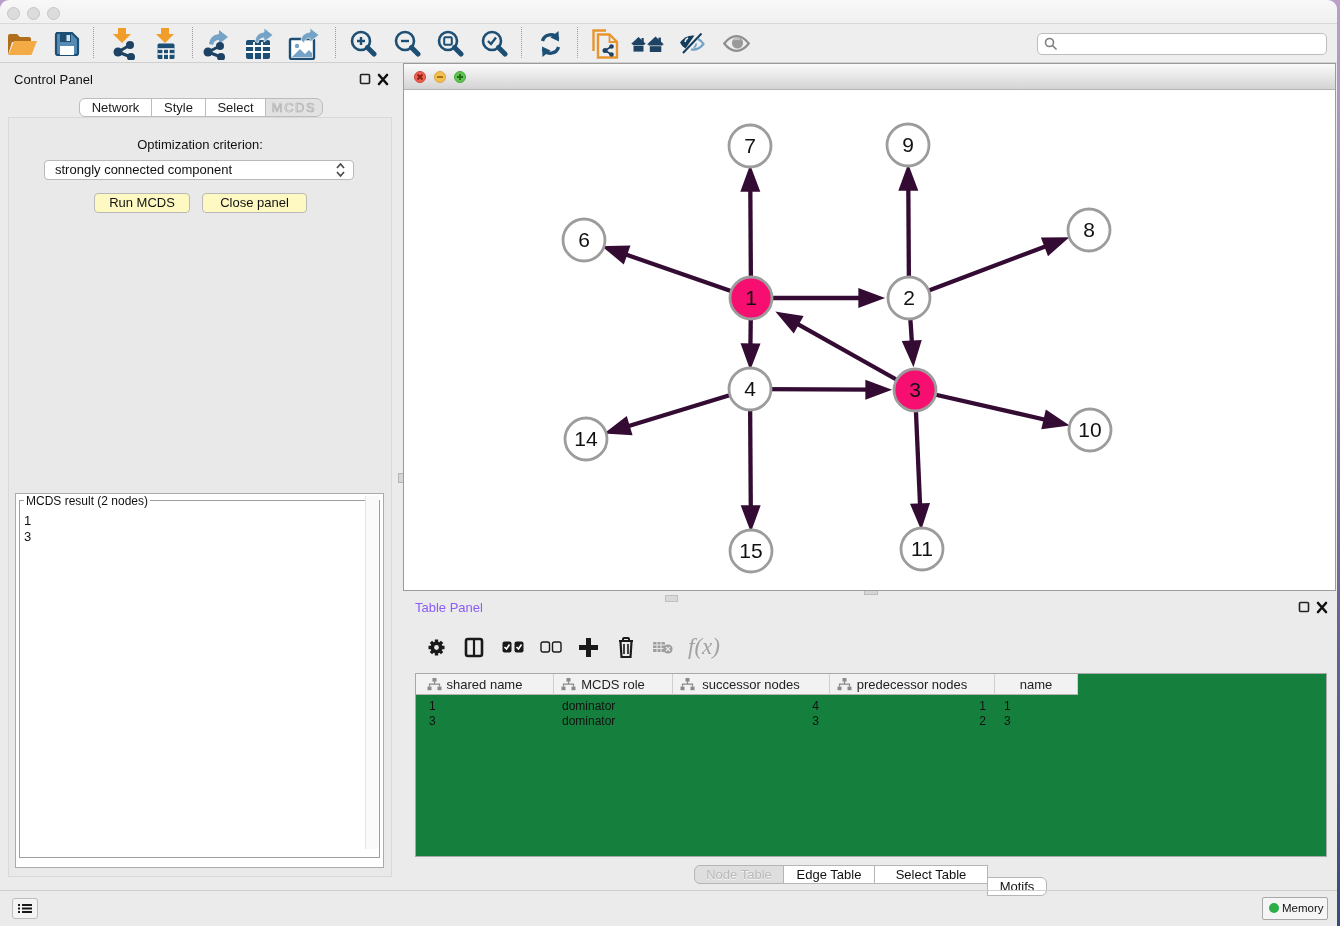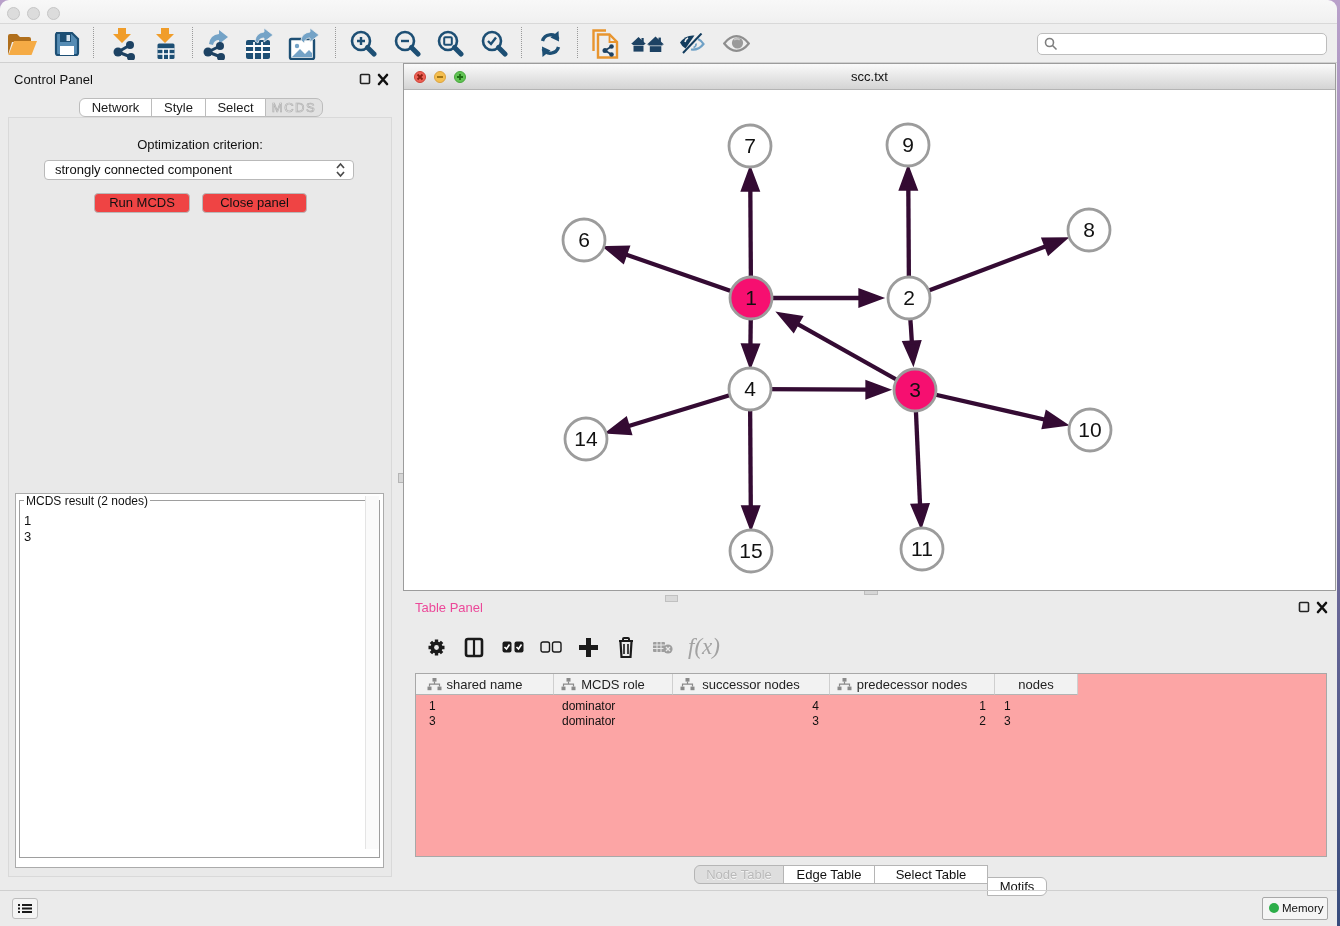--- a/index.html
+++ b/index.html
@@ -26,43 +26,43 @@
 .cptab{position:absolute;top:0;height:19px;box-sizing:border-box;
  background:#fff;border:1px solid #bcbcbc;font-size:13px;color:#1a1a1a;
  text-align:center;line-height:18px;}
 #cp-body{position:absolute;left:8px;top:117px;width:384px;height:760px;
  background:#e9e9e9;border:1px solid #d9d9d9;box-sizing:border-box;}
 #optlabel{position:absolute;left:0;top:137px;width:400px;text-align:center;
  font-size:13px;color:#111;}
 #dropdown{position:absolute;left:44px;top:160px;width:310px;height:20px;
  background:#fff;border:1px solid #b9b9b9;border-radius:4px;box-sizing:border-box;
  font-size:13px;color:#111;line-height:18px;padding-left:10px;}
-.btn{position:absolute;height:20px;background:#ef4444;border:1px solid #b9b9b9;
+.btn{position:absolute;height:20px;background:#fef9c3;border:1px solid #b9b9b9;
  border-radius:4px;box-sizing:border-box;font-size:13px;color:#111;
  text-align:center;line-height:18px;}
 #resbox{position:absolute;left:15px;top:493px;width:369px;height:375px;
  background:#fff;border:1px solid #ababab;box-sizing:border-box;}
 #fieldset{position:absolute;left:3px;top:6px;width:361px;height:358px;
  border:1px solid #9e9e9e;box-sizing:border-box;}
 #fslabel{position:absolute;left:4px;top:-7px;background:#fff;padding:0 2px;
  font-size:12px;color:#111;}
 #scrtrack{position:absolute;right:4px;top:2px;width:13px;height:353px;
  background:#fafafa;border-left:1px solid #e4e4e4;}
 
 #net{position:absolute;left:403px;top:63px;width:933px;height:528px;
  border:1px solid #9c9c9c;box-sizing:border-box;background:#fff;}
 #net-tb{position:absolute;left:0;top:0;width:100%;height:25px;
  background:linear-gradient(#fafafa,#d4d4d4);border-bottom:1px solid #b4b4b4;}
 #net-title{position:absolute;top:5px;left:0;width:100%;text-align:center;
  font-size:13px;color:#111;}
 .tl2{position:absolute;top:7px;width:12px;height:12px;border-radius:50%;box-sizing:border-box;}
 
-#tp-title{position:absolute;left:415px;top:600px;font-size:13px;color:#ec4899;}
+#tp-title{position:absolute;left:415px;top:600px;font-size:13px;color:#8b5cf6;}
 #tbl{position:absolute;left:415px;top:673px;width:912px;height:184px;
- background:#fca5a5;border:1px solid #a8a8a8;box-sizing:border-box;}
+ background:#15803d;border:1px solid #a8a8a8;box-sizing:border-box;}
 .hcell{position:absolute;top:0;height:21px;background:#f2f2f2;
  border-right:1px solid #cfcfcf;border-bottom:1px solid #b4b4b4;box-sizing:border-box;
  font-size:13px;color:#222;text-align:center;line-height:21px;}
 .rcell{position:absolute;font-size:12px;color:#111;height:16px;line-height:16px;}
 #btabs{position:absolute;left:694px;top:865px;height:19px;}
 .btab{position:absolute;top:0;height:19px;box-sizing:border-box;background:#fff;
  border:1px solid #b5b5b5;font-size:13px;color:#111;text-align:center;line-height:18px;}
 
 #statusline{position:absolute;left:0;top:890px;width:1337px;height:0;
  border-top:1px solid #cfcfcf;}
@@ -250,21 +250,20 @@
 <div id="net">
  <div id="net-tb">
   <div class="tl2" style="left:10px;background:#ee6156;border:1px solid #ce4437;"></div>
   <div class="tl2" style="left:30px;background:#f5bf4f;border:1px solid #dba341;"></div>
   <div class="tl2" style="left:50px;background:#61c354;border:1px solid #47a73c;"></div>
   <svg style="position:absolute;left:10px;top:7px;" width="52" height="12" viewBox="0 0 52 12">
     <path d="M3.5 3.5 L8.5 8.5 M8.5 3.5 L3.5 8.5" stroke="#8d1f11" stroke-width="1.8"></path>
     <path d="M23 6 L29 6" stroke="#9a6e10" stroke-width="1.8"></path>
     <path d="M43 6 L49 6 M46 3 L46 9" stroke="#1e6e14" stroke-width="1.8"></path>
   </svg>
-  <div id="net-title">scc.txt</div>
  </div>
  <svg id="graph" style="position:absolute;left:0;top:24px;" width="931" height="501" viewBox="404 88 931 501">
   <g stroke="#340b33" stroke-width="4.3" fill="#340b33">
    <line x1="751" y1="298" x2="750.3" y2="186.5"></line>
         <polygon points="750.2,171.0 757.2,189.5 743.4,189.5"></polygon>
    <line x1="751" y1="298" x2="622.3" y2="253.3"></line>
         <polygon points="607.6,248.2 627.4,247.8 622.8,260.8"></polygon>
    <line x1="751" y1="298" x2="863.5" y2="298.0"></line>
         <polygon points="879.0,298.0 860.5,304.9 860.5,291.1"></polygon>
    <line x1="751" y1="298" x2="750.4" y2="348.5"></line>
@@ -393,21 +392,21 @@
       <rect x="0.5" y="8.6" width="4" height="3.6"></rect>
       <rect x="10.5" y="8.6" width="4" height="3.6"></rect>
       <path d="M7.5 3.6 V6.1 M2.5 8.6 V6.1 H12.5 V8.6" stroke="#8a8a8a" stroke-width="1.2" fill="none"></path>
     </g>
   </svg>
 <div id="tbl">
   <div class="hcell" style="left:0;width:138px;">shared name</div>
   <div class="hcell" style="left:138px;width:119px;">MCDS role</div>
   <div class="hcell" style="left:257px;width:157px;">successor nodes</div>
   <div class="hcell" style="left:414px;width:165px;">predecessor nodes</div>
-  <div class="hcell" style="left:579px;width:83px;">nodes</div>
+  <div class="hcell" style="left:579px;width:83px;">name</div>
   <div class="rcell" style="left:13px;top:24px;">1</div>
   <div class="rcell" style="left:146px;top:24px;">dominator</div>
   <div class="rcell" style="left:257px;top:24px;width:146px;text-align:right;">4</div>
   <div class="rcell" style="left:414px;top:24px;width:156px;text-align:right;">1</div>
   <div class="rcell" style="left:588px;top:24px;">1</div>
   <div class="rcell" style="left:13px;top:39px;">3</div>
   <div class="rcell" style="left:146px;top:39px;">dominator</div>
   <div class="rcell" style="left:257px;top:39px;width:146px;text-align:right;">3</div>
   <div class="rcell" style="left:414px;top:39px;width:156px;text-align:right;">2</div>
   <div class="rcell" style="left:588px;top:39px;">3</div>

